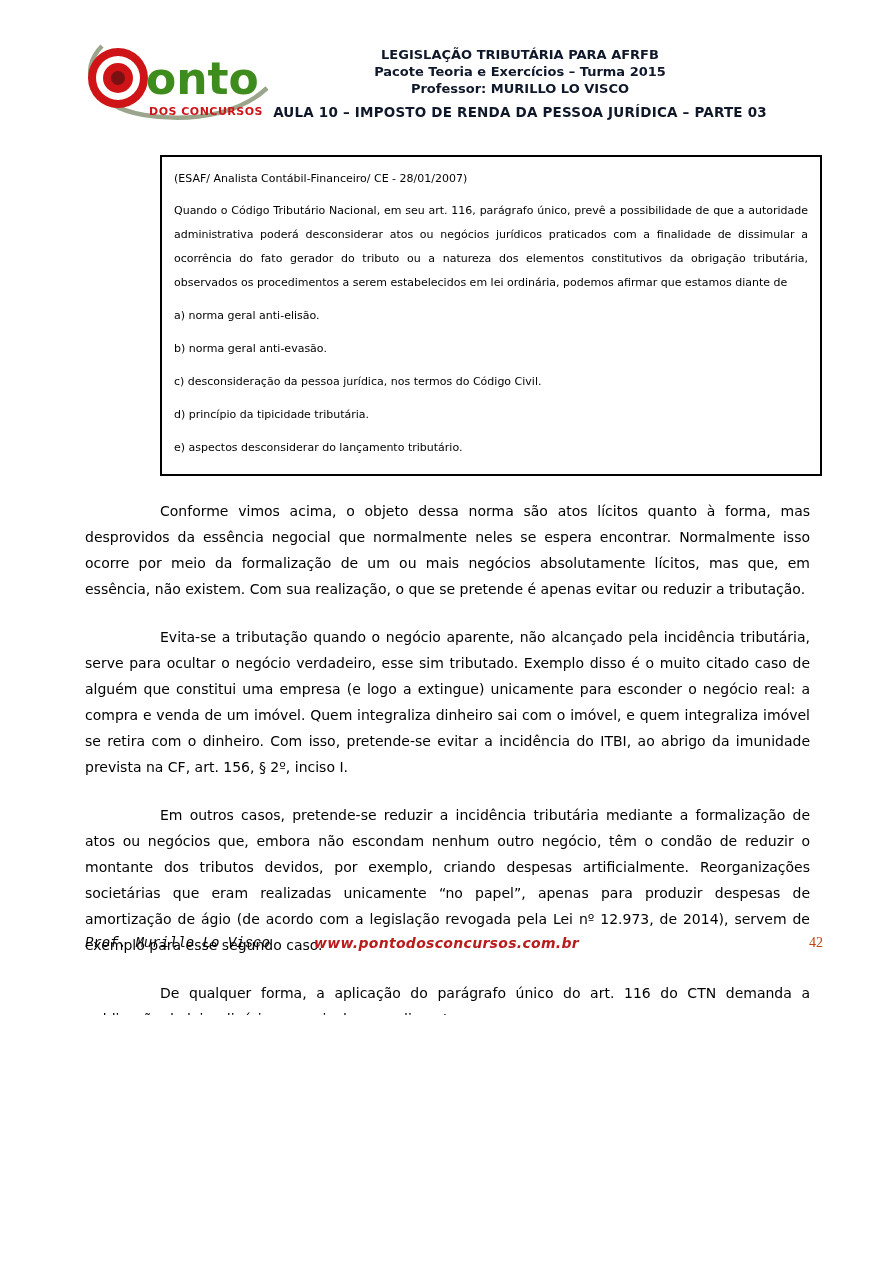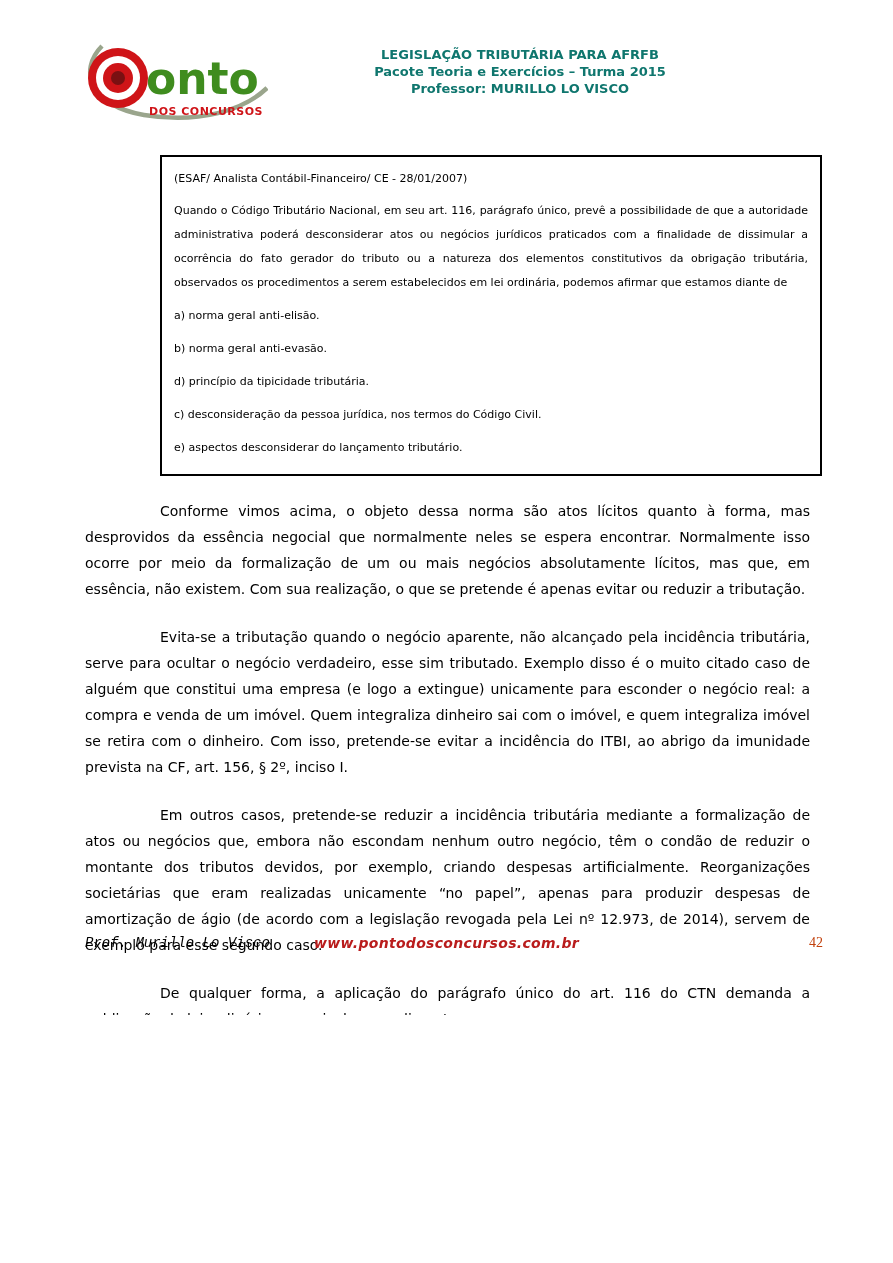--- a/index.html
+++ b/index.html
@@ -21,21 +21,21 @@
     top: 40px;
     width: 182px;
     height: 88px;
   }
   .header-lines {
     position: absolute;
     left: 180px;
     top: 46px;
     width: 680px;
     text-align: center;
-    color: #0f766e;
+    color: #0f172a;
     font-weight: bold;
     font-size: 13px;
     line-height: 17px;
   }
   .header-lesson {
     margin-top: 7px;
     font-size: 13.5px;
     letter-spacing: 0.2px;
   }
 
@@ -110,29 +110,30 @@
       <circle cx="32" cy="38" r="7" fill="#7a1012"></circle>
     </g>
     <text x="60" y="54" font-size="44" font-weight="bold" fill="#3f8c1e" style="font-family:'DejaVu Sans',sans-serif;">onto</text>
     <text x="63" y="75" font-size="11" font-weight="bold" fill="#cf1418" letter-spacing="0.5" style="font-family:'DejaVu Sans',sans-serif;">DOS CONCURSOS</text>
   </svg>
 
   <div class="header-lines">
     <div>LEGISLAÇÃO TRIBUTÁRIA PARA AFRFB</div>
     <div>Pacote Teoria e Exercícios – Turma 2015</div>
     <div>Professor: MURILLO LO VISCO</div>
+    <div class="header-lesson">AULA 10 – IMPOSTO DE RENDA DA PESSOA JURÍDICA – PARTE 03</div>
   </div>
 
   <div class="question-box">
     <p class="question-source">(ESAF/ Analista Contábil-Financeiro/ CE - 28/01/2007)</p>
     <p class="question-statement">Quando o Código Tributário Nacional, em seu art. 116, parágrafo único, prevê a possibilidade de que a autoridade administrativa poderá desconsiderar atos ou negócios jurídicos praticados com a finalidade de dissimular a ocorrência do fato gerador do tributo ou a natureza dos elementos constitutivos da obrigação tributária, observados os procedimentos a serem estabelecidos em lei ordinária, podemos afirmar que estamos diante de</p>
     <p class="question-option">a) norma geral anti-elisão.</p>
     <p class="question-option">b) norma geral anti-evasão.</p>
+    <p class="question-option">c) desconsideração da pessoa jurídica, nos termos do Código Civil.</p>
     <p class="question-option">d) princípio da tipicidade tributária.</p>
-    <p class="question-option">c) desconsideração da pessoa jurídica, nos termos do Código Civil.</p>
     <p class="question-option">e) aspectos desconsiderar do lançamento tributário.</p>
   </div>
 
   <div class="body-text">
     <p>Conforme vimos acima, o objeto dessa norma são atos lícitos quanto à forma, mas desprovidos da essência negocial que normalmente neles se espera encontrar. Normalmente isso ocorre por meio da formalização de um ou mais negócios absolutamente lícitos, mas que, em essência, não existem. Com sua realização, o que se pretende é apenas evitar ou reduzir a tributação.</p>
     <p>Evita-se a tributação quando o negócio aparente, não alcançado pela incidência tributária, serve para ocultar o negócio verdadeiro, esse sim tributado. Exemplo disso é o muito citado caso de alguém que constitui uma empresa (e logo a extingue) unicamente para esconder o negócio real: a compra e venda de um imóvel. Quem integraliza dinheiro sai com o imóvel, e quem integraliza imóvel se retira com o dinheiro. Com isso, pretende-se evitar a incidência do ITBI, ao abrigo da imunidade prevista na CF, art. 156, § 2º, inciso I.</p>
     <p>Em outros casos, pretende-se reduzir a incidência tributária mediante a formalização de atos ou negócios que, embora não escondam nenhum outro negócio, têm o condão de reduzir o montante dos tributos devidos, por exemplo, criando despesas artificialmente. Reorganizações societárias que eram realizadas unicamente “no papel”, apenas para produzir despesas de amortização de ágio (de acordo com a legislação revogada pela Lei nº 12.973, de 2014), servem de exemplo para esse segundo caso.</p>
     <p>De qualquer forma, a aplicação do parágrafo único do art. 116 do CTN demanda a publicação de lei ordinária que veicule procedimentos a serem</p>
   </div>
 

